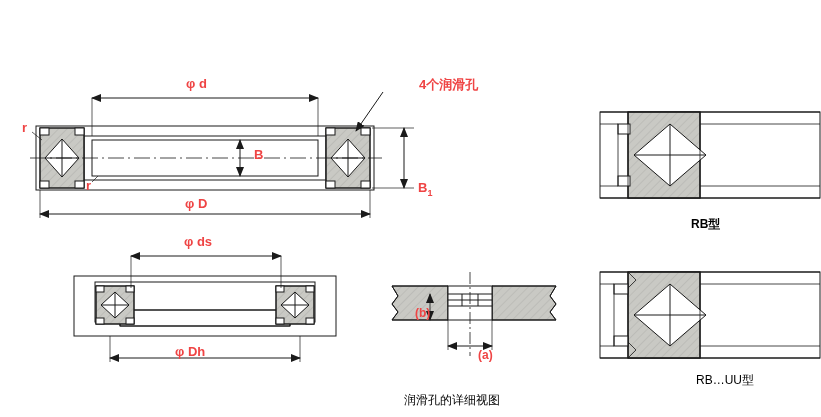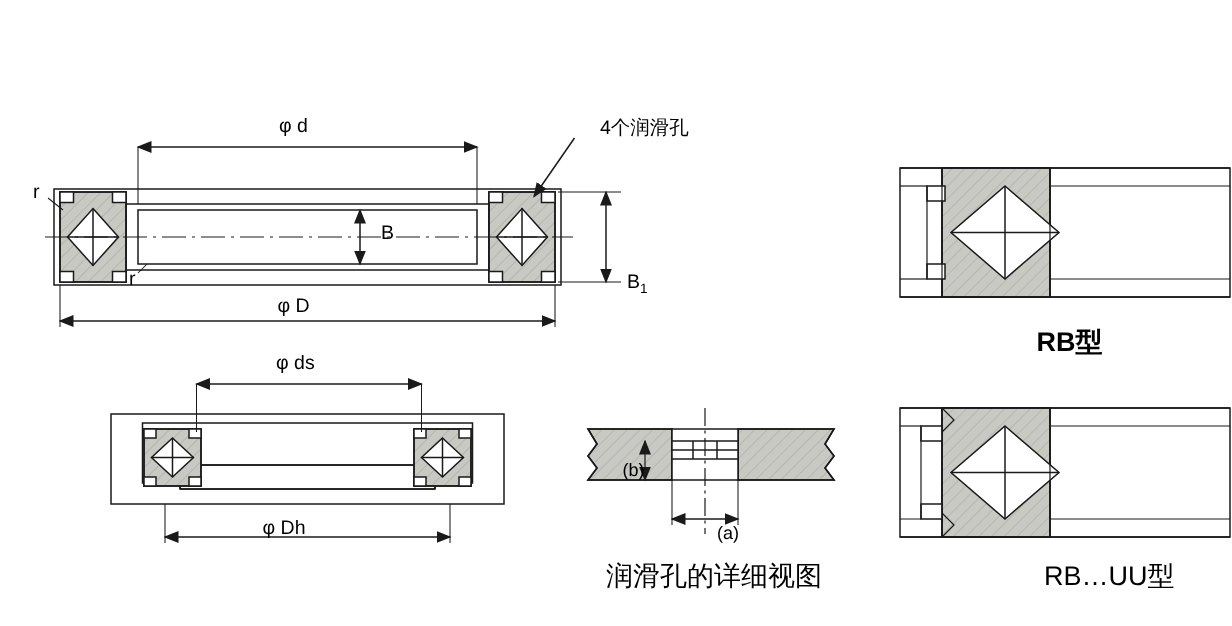--- a/index.html
+++ b/index.html
@@ -5,24 +5,24 @@
   html,body{margin:0;padding:0;}
   body{
     width:821px;height:417px;
     background:#ffffff;
     font-family:"Liberation Sans", sans-serif;
     color:#000;
     overflow:hidden;
     position:relative;
   }
   #root{position:absolute;left:0;top:0;width:821px;height:417px;}
-  .lbl{position:absolute;font-size:13px;color:#000000;white-space:nowrap;}
+  .lbl{position:absolute;font-size:13px;color:#ef4444;white-space:nowrap;font-weight:bold;}
   .lbl.sm{font-size:12px;}
   svg{position:absolute;left:0;top:0;}
-  .cap{position:absolute;font-size:18px;white-space:nowrap;}
+  .cap{position:absolute;font-size:12px;white-space:nowrap;}
 </style>
 </head>
 <body>
 
 <div id="root">
 
   <svg width="821" height="417" viewBox="0 0 821 417">
     <defs>
       <marker id="arrA" markerWidth="10" markerHeight="8" refX="9" refY="4" orient="auto" markerUnits="userSpaceOnUse">
         <path d="M0,0 L10,4 L0,8 z" fill="#1a1a1a"></path>
@@ -228,31 +228,31 @@
         <line x1="700" y1="272" x2="700" y2="358" stroke-width="0.8"></line>
         <line x1="628" y1="272" x2="628" y2="358" stroke-width="0.8"></line>
 
         <path d="M628,272 L636,280 L628,288" fill="none" stroke-width="0.8"></path>
         <path d="M628,358 L636,350 L628,342" fill="none" stroke-width="0.8"></path>
       </g>
 
     </g>
   </svg>
 
-  <div class="lbl" style="left:400px;top:76px;">4个润滑孔</div>
+  <div class="lbl" style="left:419px;top:76px;">4个润滑孔</div>
   <div class="lbl" style="left:186px;top:76px;">φ d</div>
   <div class="lbl" style="left:185px;top:196px;">φ D</div>
   <div class="lbl" style="left:254px;top:147px;">B</div>
   <div class="lbl" style="left:418px;top:148px;margin-top:32px;"><span>B</span><sub style="font-size:9px;">1</sub></div>
   <div class="lbl" style="left:22px;top:120px;">r</div>
   <div class="lbl" style="left:86px;top:178px;">r</div>
 
   <div class="lbl" style="left:164px;top:234px;margin-left:20px;">φ ds</div>
   <div class="lbl" style="left:175px;top:344px;">φ Dh</div>
 
   <div class="lbl sm" style="left:415px;top:306px;">(b)</div>
   <div class="lbl sm" style="left:478px;top:348px;">(a)</div>
-  <div class="cap" style="left:404px;top:372px;">润滑孔的详细视图</div>
+  <div class="cap" style="left:404px;top:392px;">润滑孔的详细视图</div>
 
   <div class="cap" style="left:691px;top:216px;font-weight:bold;">RB型</div>
   <div class="cap" style="left:667px;top:372px;font-weight:normal;padding-left:29px;">RB…UU型</div>
 
 </div>
 
 </body></html>

